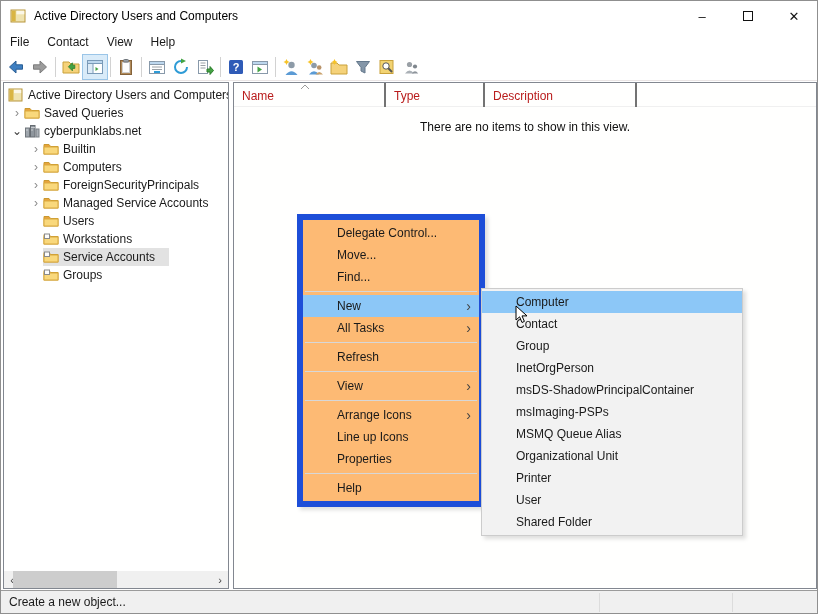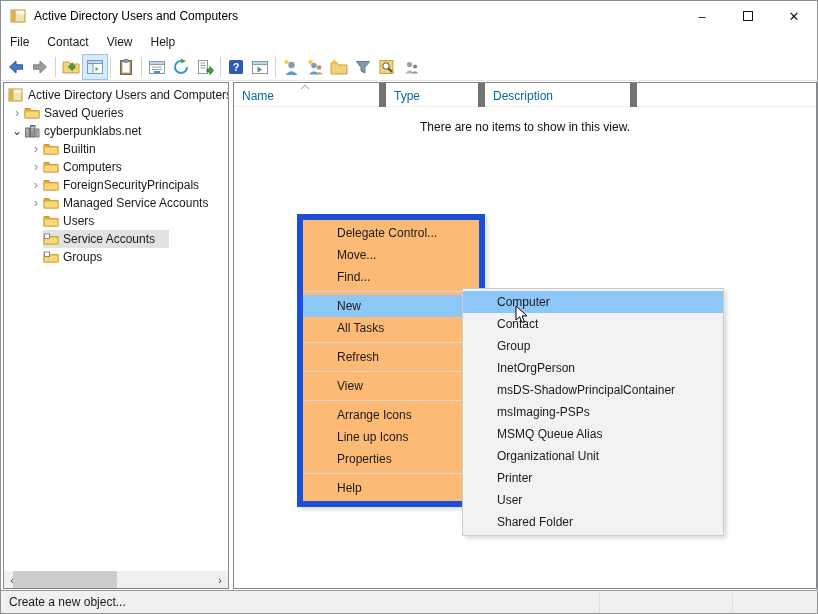--- a/index.html
+++ b/index.html
@@ -34,42 +34,42 @@
   .tree-row { display:flex; align-items:center; height:18px; white-space:nowrap; }
   .twisty { width:14px; text-align:center; flex:none; font-size:12px; color:#8a8a8a; line-height:14px; }
   .twisty.expanded { color:#3c3c3c; }
   .ticon { width:16px; height:16px; flex:none; margin-right:4px; }
   .row-sel { display:flex; align-items:center; padding:1px 3px 1px 0; }
   .row-sel.selected { background:#e2e2e2; padding-right:14px; }
   .tlabel { font-size:12px; }
 
   
   .list-header { display:flex; height:24px; border-bottom:1px solid #f0f0f0; position:relative; }
-  .col { position:relative; padding:6px 0 0 8px; font-size:12px; color:#0369a1; border-right:7px solid #737373; height:24px; }
+  .col { position:relative; padding:6px 0 0 8px; font-size:12px; color:#b91c1c; border-right:2px solid #737373; height:24px; }
   .col-name { width:152px; } .col-type { width:99px; } .col-desc { width:152px; }
   .sort-chevron { position:absolute; left:66px; top:1px; }
   .empty-msg { text-align:center; margin-top:13px; font-size:12px; color:#101010; }
 
   
   .hscroll { position:absolute; left:0; right:0; bottom:0; height:17px; background:#f0f0f0; display:flex; align-items:center; }
   .hs-arrow { width:16px; height:17px; display:flex; align-items:center; justify-content:center; font-size:11px; color:#444; flex:none; }
   .hs-right { margin-left:auto; }
   .hs-thumb { position:absolute; left:9px; top:0; width:104px; height:17px; background:#cdcdcd; }
 
   
   .statusbar { position:relative; height:23px; background:#f0f0f0; border-top:1px solid #9b9b9b; display:flex; align-items:center; padding-left:8px; font-size:12px; }
   .sb-div { position:absolute; top:2px; bottom:1px; width:1px; background:#dcdcdc; }
 
   
   .context-menu { position:absolute; left:296px; top:213px; width:188px; background:#fdba74; border:6px solid #1d4ed8; padding:2px 0; box-shadow:3px 3px 4px rgba(0,0,0,0.13); z-index:5; }
   .menu-item { height:22px; display:flex; align-items:center; padding-left:34px; padding-right:8px; font-size:12px; position:relative; }
   .menu-item.highlight { background:#8cc7f7; }
   .mi-arrow { margin-left:auto; font-size:14px; color:#444; line-height:12px; }
   .menu-sep { height:1px; background:#d7d7d7; margin:3px 2px; }
-  .submenu { position:absolute; left:461px; top:287px; width:262px; background:#f2f2f2; border:1px solid #cccccc; padding:2px 0; box-shadow:3px 3px 4px rgba(0,0,0,0.13); z-index:6; }
+  .submenu { position:absolute; left:480px; top:287px; width:262px; background:#f2f2f2; border:1px solid #cccccc; padding:2px 0; box-shadow:3px 3px 4px rgba(0,0,0,0.13); z-index:6; }
   .cursor { position:absolute; left:514px; top:304px; z-index:10; }
 </style>
 </head>
 <body>
 
 <div class="window">
 
   <div class="titlebar">
     <svg class="title-icon" viewBox="0 0 16 16">
       <rect x="1" y="2" width="14" height="12" fill="#efe3b0" stroke="#b8963c"></rect>
@@ -306,20 +306,30 @@
         <div class="tree-row" style="padding-left:39px">
           <span class="row-sel">
             <svg class="ticon" viewBox="0 0 16 16">
                 <path d="M1 3.5 h5 l1.6 2 H15 V13 H1 Z" fill="#e8a33d" stroke="#c9992f"></path>
                 <rect x="1" y="6" width="14" height="7" fill="#f9d87c" stroke="#d9a93f"></rect>
               </svg>
             <span class="tlabel">Users</span>
           </span>
         </div>
 
+        <div class="tree-row" style="padding-left:39px">
+          <span class="row-sel">
+            <svg class="ticon" viewBox="0 0 16 16">
+                <path d="M1 3.5 h5 l1.6 2 H15 V13 H1 Z" fill="#e8a33d" stroke="#c9992f"></path>
+                <rect x="1" y="6" width="14" height="7" fill="#f9d87c" stroke="#d9a93f"></rect>
+                <rect x="1.5" y="3" width="5" height="4.5" fill="#fdfdfd" stroke="#8a8a8a"></rect>
+              </svg>
+            <span class="tlabel">Workstations</span>
+          </span>
+        </div>
 
         <div class="tree-row" style="padding-left:39px">
           <span class="row-sel selected">
             <svg class="ticon" viewBox="0 0 16 16">
                 <path d="M1 3.5 h5 l1.6 2 H15 V13 H1 Z" fill="#e8a33d" stroke="#c9992f"></path>
                 <rect x="1" y="6" width="14" height="7" fill="#f9d87c" stroke="#d9a93f"></rect>
                 <rect x="1.5" y="3" width="5" height="4.5" fill="#fdfdfd" stroke="#8a8a8a"></rect>
               </svg>
             <span class="tlabel">Service Accounts</span>
           </span>

